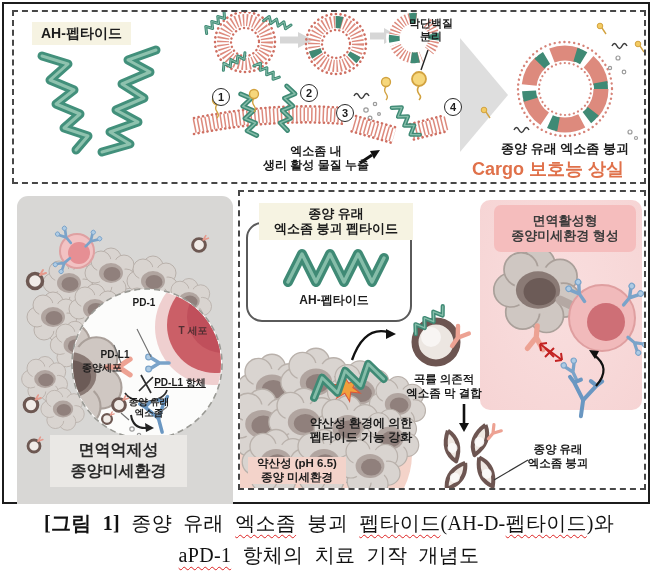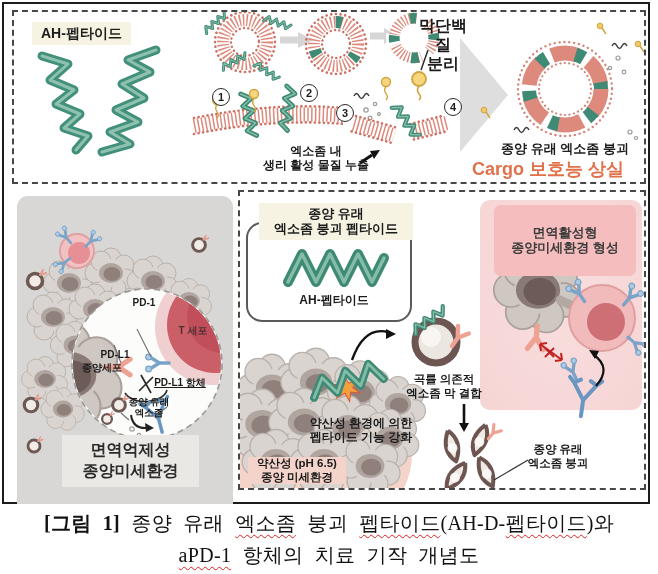--- a/index.html
+++ b/index.html
@@ -9,22 +9,22 @@
        border:2px solid #1c1c1c;box-sizing:border-box;}
   .panel{position:absolute;box-sizing:border-box;}
   #top-panel{left:12px;top:10px;width:634px;height:174px;border:2px dashed #474747;background:#fff;}
   #left-panel{left:17px;top:196px;width:216px;height:336px;background:#d8d7d5;border-radius:11px;}
   #right-panel{left:238px;top:190px;width:408px;height:300px;border:2px dashed #474747;background:#fff;}
   .absfill{position:absolute;left:0;top:0;width:100%;height:100%;}
   .lbl{position:absolute;white-space:pre-line;text-align:center;color:#1c1c1c;
        font-weight:bold;line-height:1.18;}
   .cream{background:#f6f3e2;white-space:nowrap;padding:3px 9px;}
   .creambox{background:#f6f3e2;padding:3px 2px;}
-  .graybox{background:#eae8e5;padding:5px 0;margin-left:12px;}
-  .pinkhdr{background:#f5bdbd;border-radius:7px;padding:20px 2px;color:#3b3b3b;}
+  .graybox{background:#eae8e5;padding:5px 0;}
+  .pinkhdr{background:#f5bdbd;border-radius:7px;padding:8px 2px;color:#3b3b3b;}
   .pinkbox{background:#f3d3ca;padding:0 2px;}
   .pinkbg{position:absolute;left:240px;top:8px;width:162px;height:210px;border-radius:10px;
        background:radial-gradient(ellipse at 50% 45%, #f9dede 0%, #f6d4d4 100%);}
   .bracket{position:absolute;left:6px;top:30px;width:162px;height:96px;
        border:2px solid #5a5a5a;border-radius:16px;}
   .circ{position:absolute;width:16px;height:16px;border:1.5px solid #2a2a2a;border-radius:50%;
        font-size:11px;line-height:16px;text-align:center;font-weight:bold;background:#fff;color:#1c1c1c;}
   .orange{color:#e0714a;}
   .rib{fill:none;stroke:#42907b;stroke-width:9;stroke-linejoin:round;stroke-linecap:round;}
   .ribhi{fill:none;stroke:#8ec2ae;stroke-width:3;stroke-linejoin:round;stroke-linecap:round;}
@@ -213,21 +213,21 @@
         <circle cx="616" cy="120" r="2"></circle>
           <circle cx="622" cy="126" r="1.5"></circle>
       </g>
     </svg>
 
     <div class="lbl cream" style="left:18px;top:10px;font-size:14px;">AH-펩타이드</div>
     <span class="circ" style="left:198px;top:76px;">1</span>
     <span class="circ" style="left:286px;top:72px;">2</span>
     <span class="circ" style="left:322px;top:92px;">3</span>
     <span class="circ" style="left:430px;top:86px;">4</span>
-    <div class="lbl" style="left:386px;top:5px;width:62px;font-size:16px;padding-left:12px;">막단백질
+    <div class="lbl" style="left:386px;top:5px;width:62px;font-size:11px;">막단백질
 분리</div>
     <div class="lbl" style="left:226px;top:132px;width:152px;font-size:12px;">엑소좀 내
 생리 활성 물질 누출</div>
     <div class="lbl" style="left:469px;top:129px;width:164px;font-size:13px;">종양 유래 엑소좀 붕괴</div>
     <div class="lbl orange" style="left:452px;top:147px;width:164px;font-size:18px;">Cargo 보호능 상실</div>
   </div>
 
   <div class="panel" id="left-panel">
     <svg class="absfill" viewBox="0 0 216 294">
       <g>

